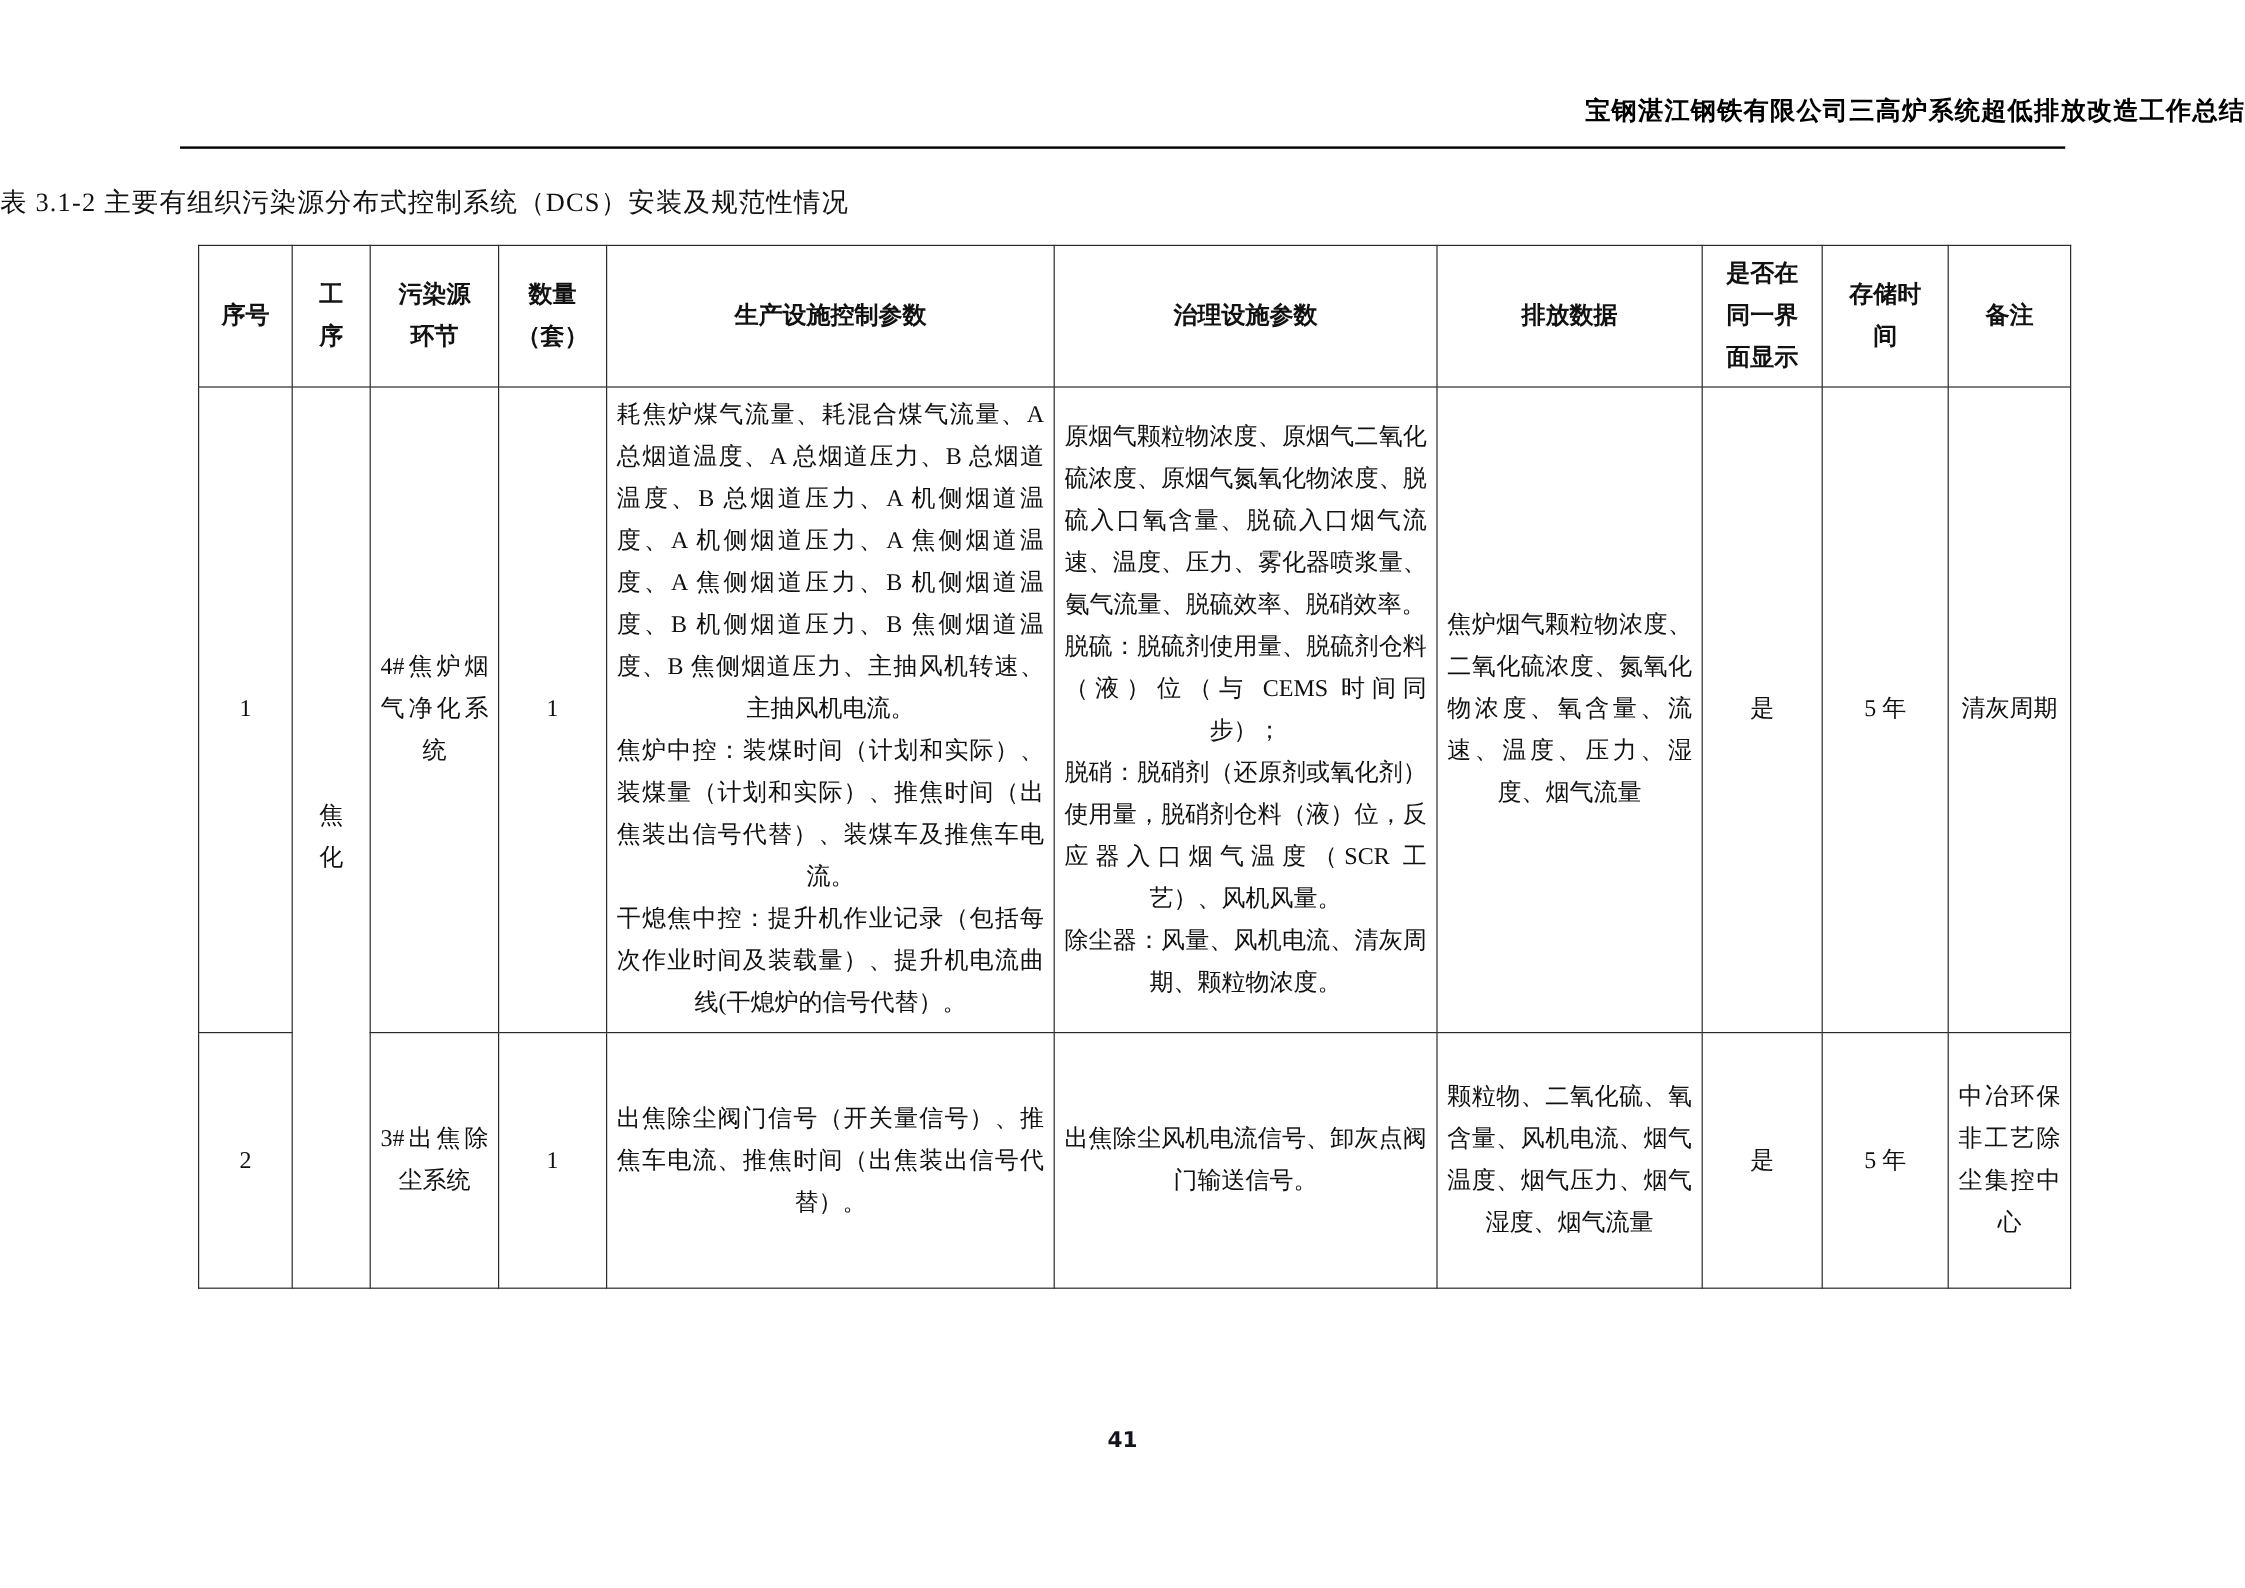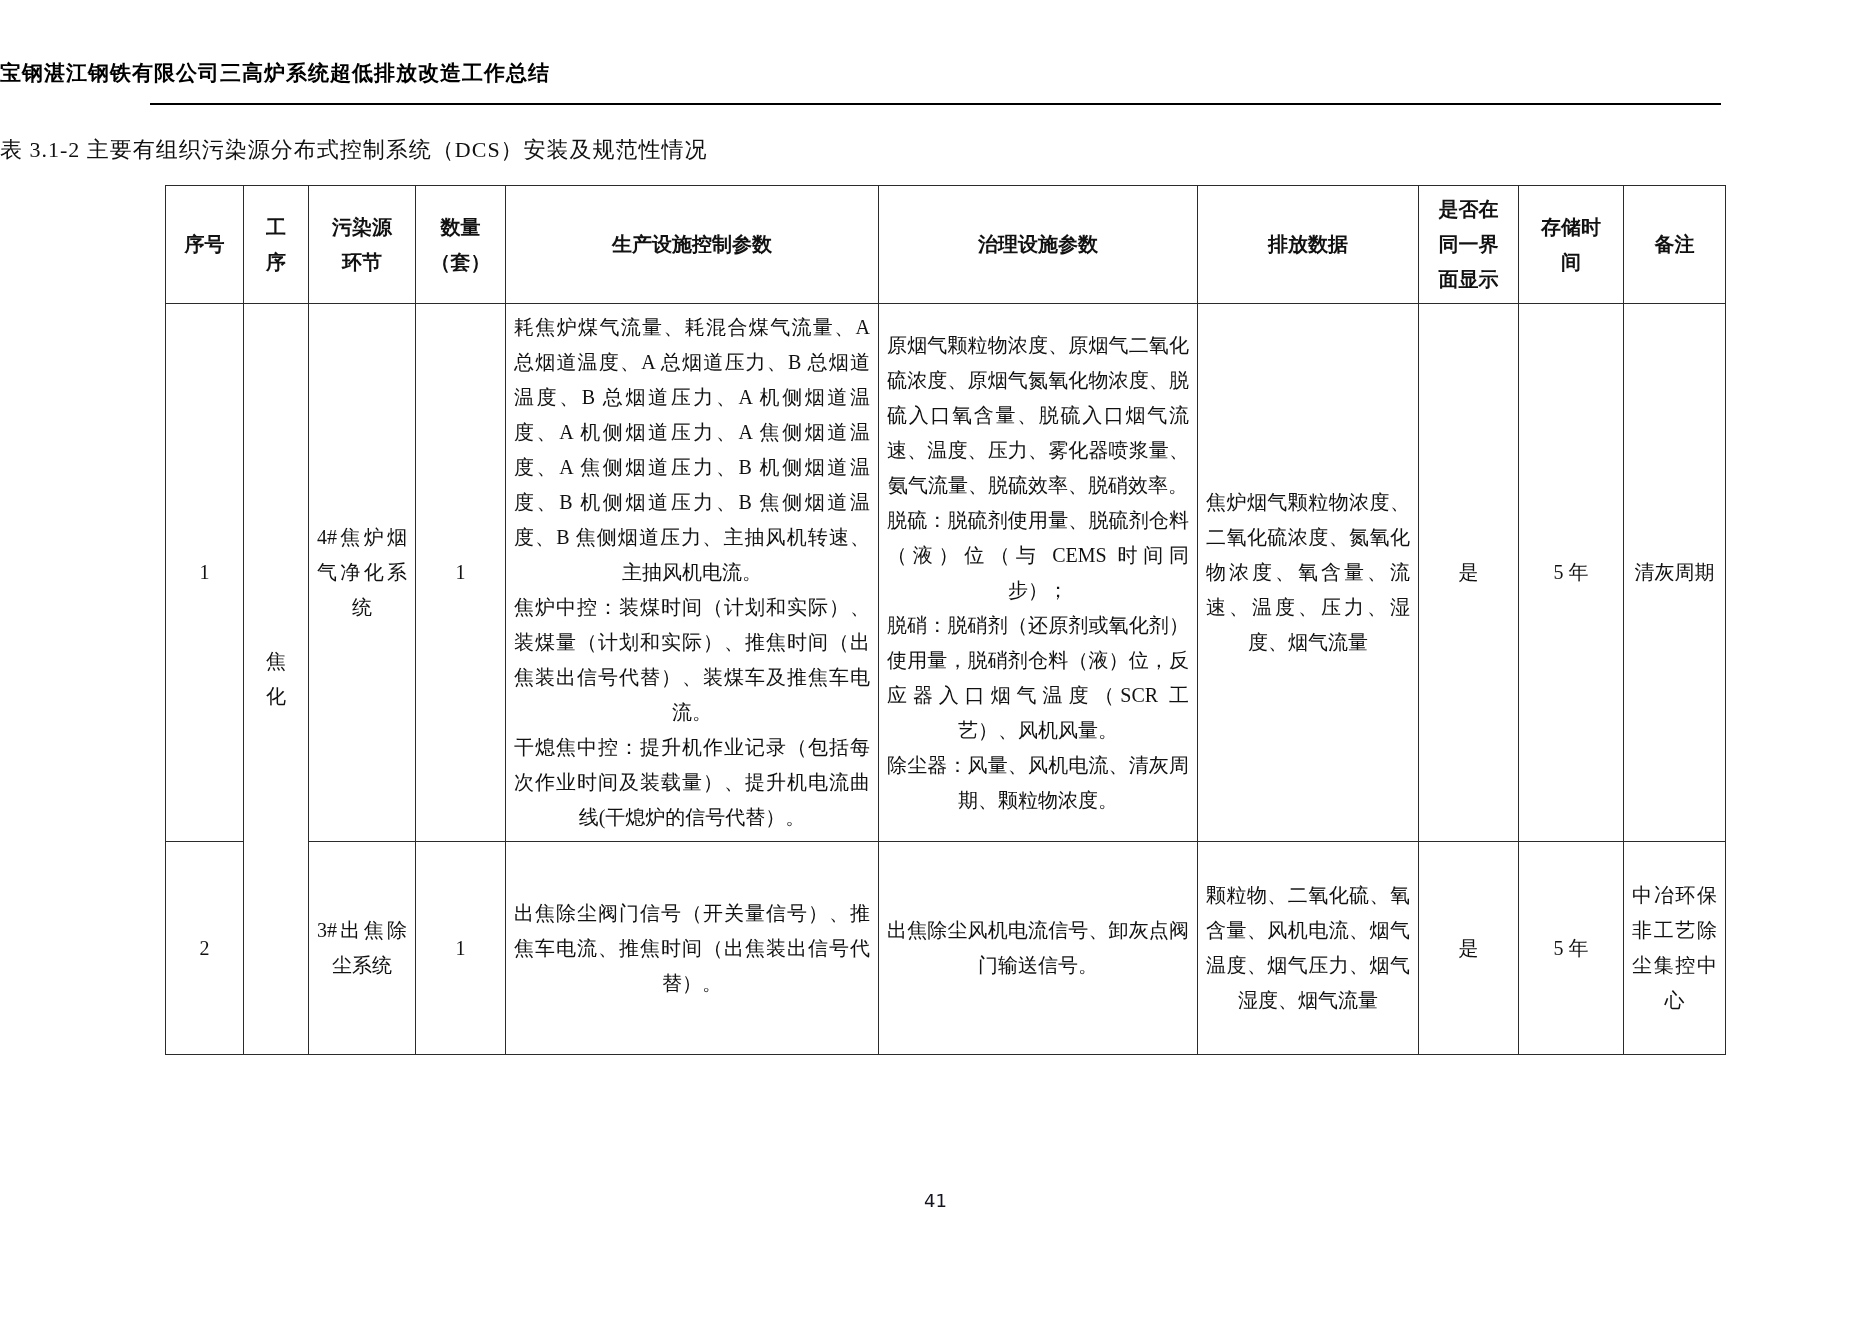--- a/index.html
+++ b/index.html
@@ -5,22 +5,22 @@
   html,body{margin:0;padding:0;}
   body{
     width:1871px;height:1323px;
     background:#ffffff;
     font-family:"Liberation Serif","DejaVu Serif",serif;
     color:#1a1a1a;
     position:relative;
     overflow:hidden;
   }
   .doc-header{
-    padding-top:59px;
-    text-align:left;
+    padding-top:78px;
+    text-align:right;
   }
   .doc-header-title{
     font-family:"DejaVu Sans","Liberation Sans",sans-serif;
     font-weight:bold;
     font-size:21px;
     letter-spacing:1px;
     color:#000;
   }
   .header-rule{
     margin:16px 150px 0 150px;
@@ -73,21 +73,21 @@
     white-space:pre-line;
     text-align:center;
   }
   .page-number{
     position:absolute;
     top:1190px;
     left:0;
     width:100%;
     text-align:center;
     font-family:"DejaVu Sans","Liberation Sans",sans-serif;
-    font-weight:normal;
+    font-weight:bold;
     font-size:18px;
     color:#14141e;
   }
 </style>
 </head>
 <body>
 
 <div class="doc-header">
   <span class="doc-header-title">宝钢湛江钢铁有限公司三高炉系统超低排放改造工作总结</span>
 </div>

